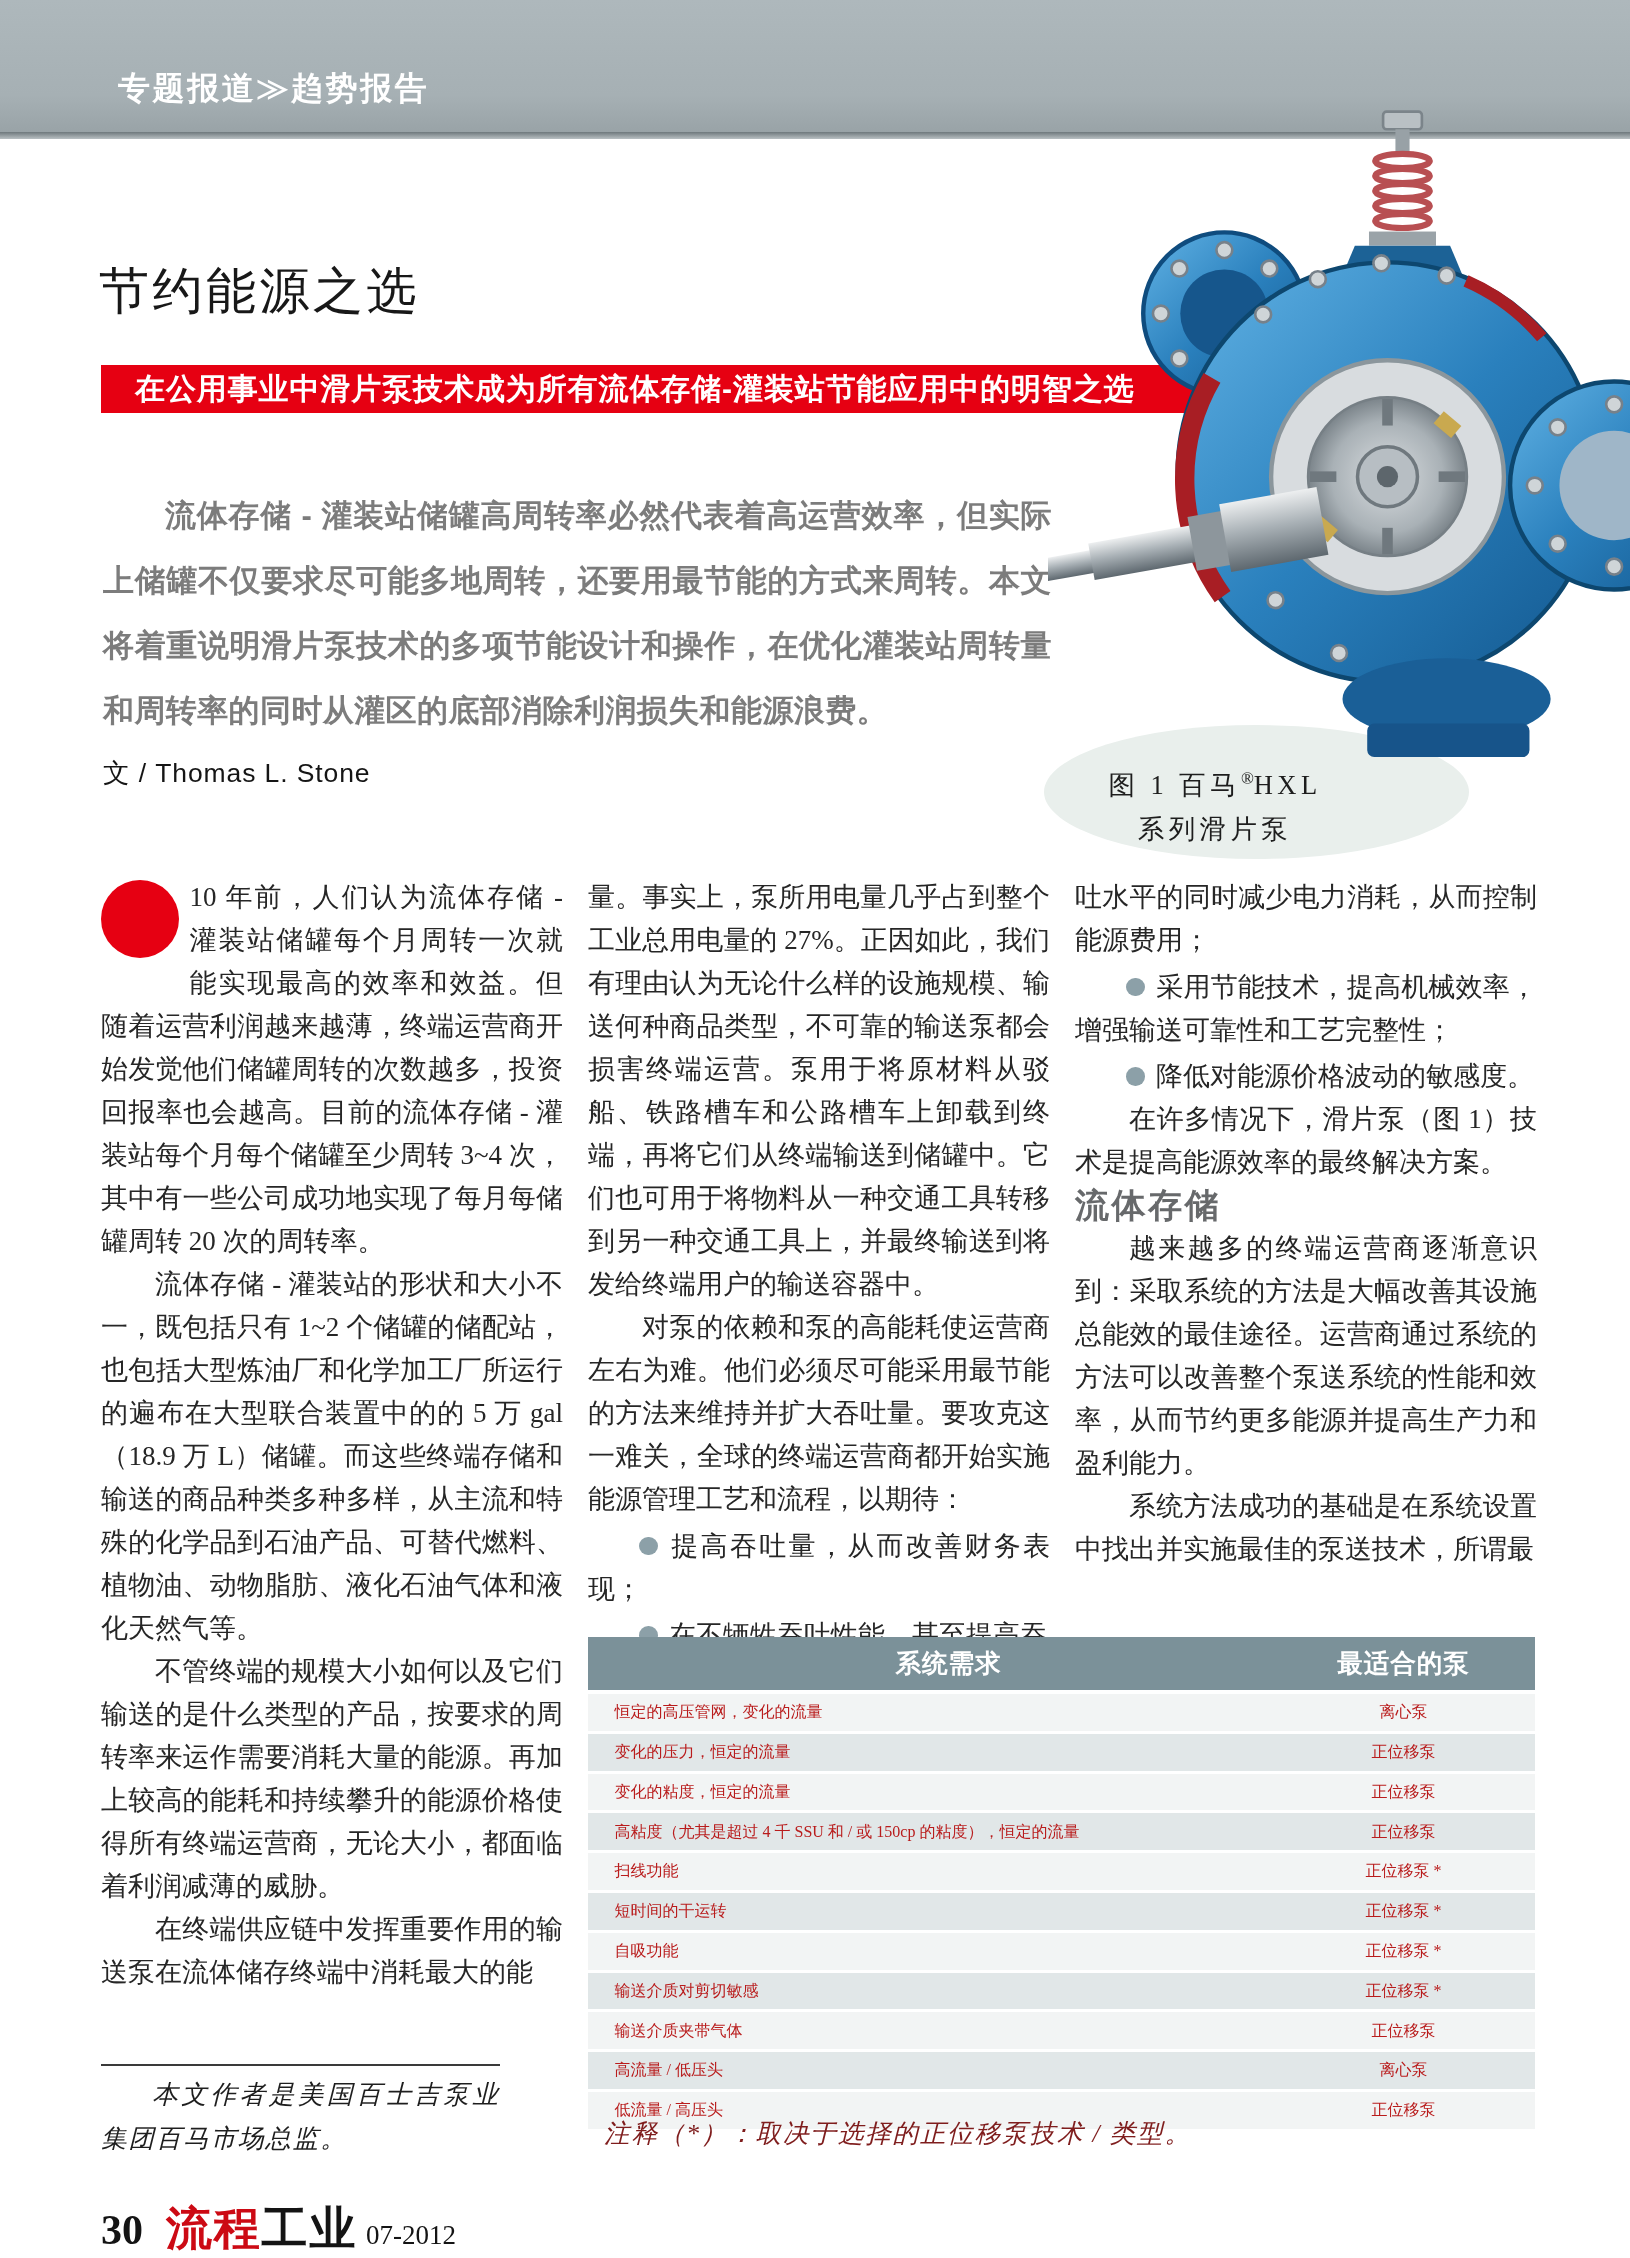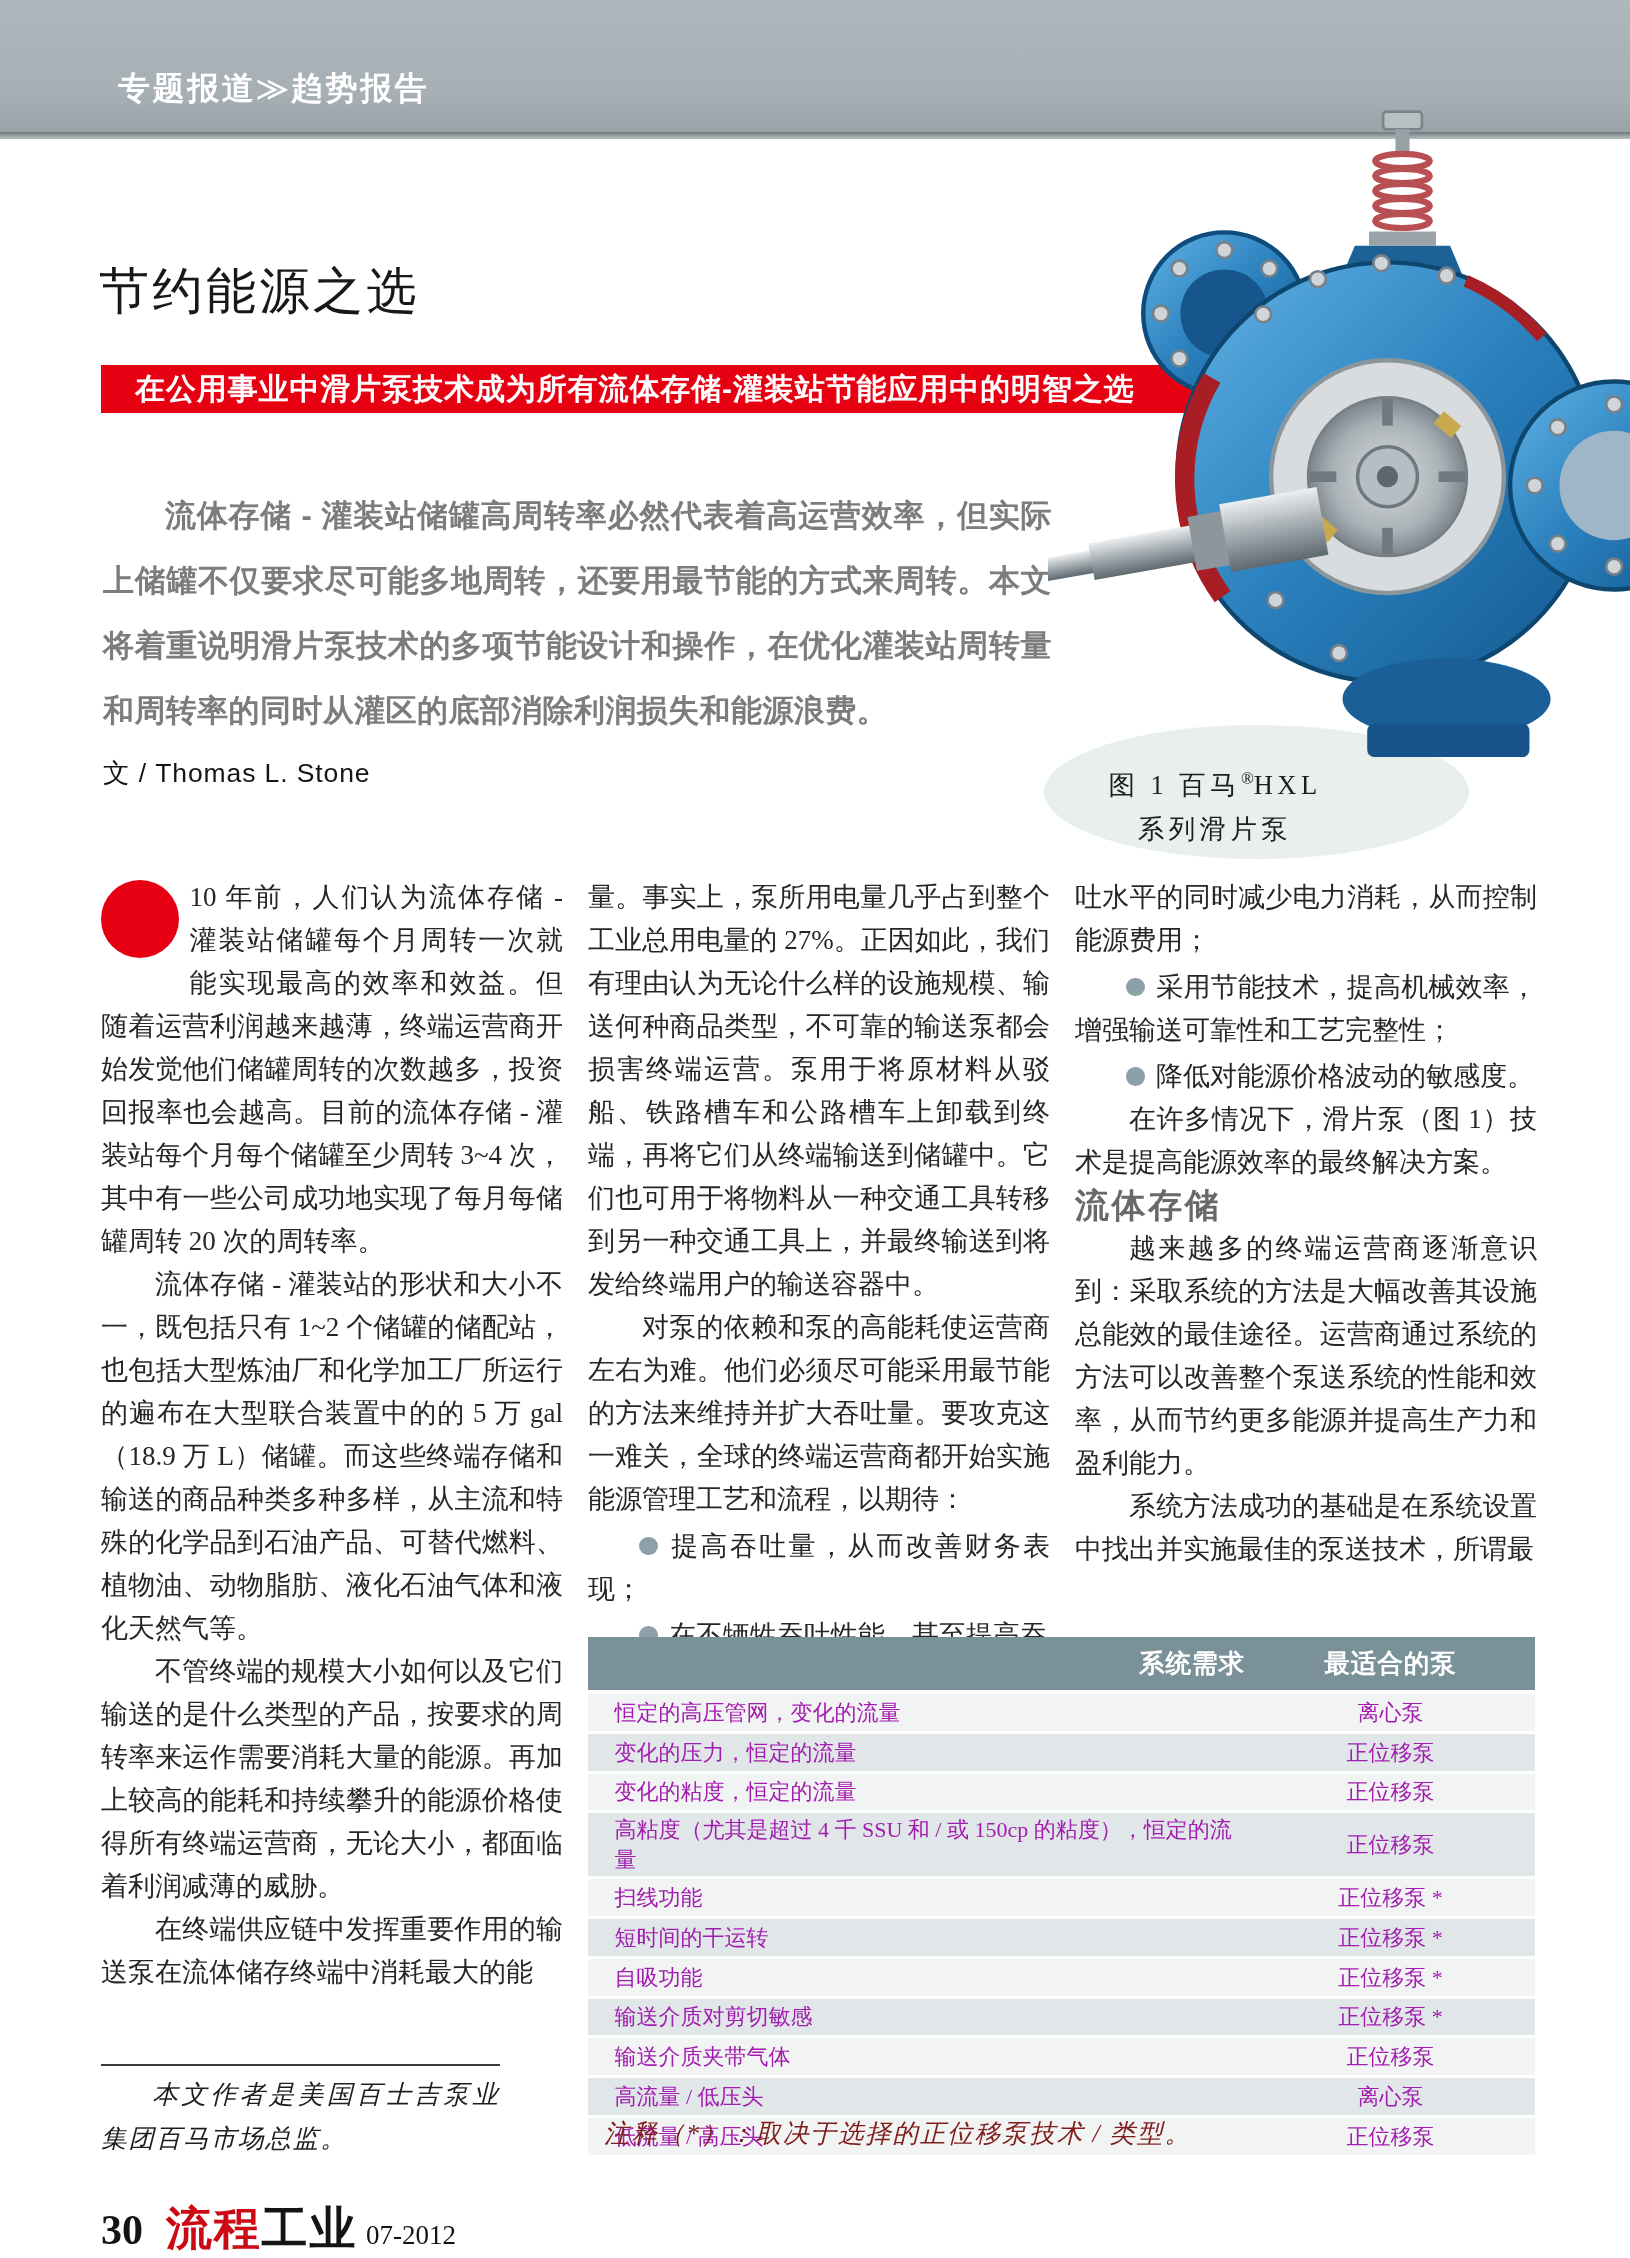--- a/index.html
+++ b/index.html
@@ -51,23 +51,23 @@
   
   .author-note{position:absolute;left:101px;top:2064px;width:399px;border-top:2.6px solid #3a3a3a;
     padding-top:7px;font-family:"Liberation Serif","DejaVu Serif",serif;font-style:italic;
     font-size:25.6px;line-height:44px;color:#1e1e1e;text-align:justify;text-indent:2em;letter-spacing:1.8px;}
 
   
   .pump-table{position:absolute;left:588px;top:1637px;width:947px;border-collapse:collapse;
     font-family:"Liberation Serif","DejaVu Serif",serif;}
   .pump-table th{background:#7b9199;color:#ffffff;font-family:"Liberation Sans",sans-serif;
     font-size:25.6px;font-weight:bold;height:51px;border-bottom:4.4px solid #ffffff;letter-spacing:0.9px;}
-  .pump-table th:first-child{text-align:right;padding-left:12px;width:645px;}
+  .pump-table th:first-child{text-align:center;padding-left:38px;width:645px;}
   .pump-table th:last-child{text-align:center;}
-  .pump-table td{font-size:22px;color:#a21caf;height:34px;border-bottom:3.5px solid #ffffff;
+  .pump-table td{font-size:16px;color:#b91c1c;height:34px;border-bottom:3.5px solid #ffffff;
     padding-top:1.8px;margin-top:19px;}
   .pump-table td:first-child{padding-left:26.5px;}
   .pump-table td:last-child{text-align:center;}
   .pump-table tbody tr:nth-child(odd){background:#f2f4f4;}
   .pump-table tbody tr:nth-child(even){background:#e1e7e8;}
   .table-footnote{position:absolute;left:604px;top:2116px;width:953px;
     font-family:"Liberation Serif","DejaVu Serif",serif;font-style:italic;font-size:25.6px;
     color:#7f1d1d;letter-spacing:1.8px;}
 
   

